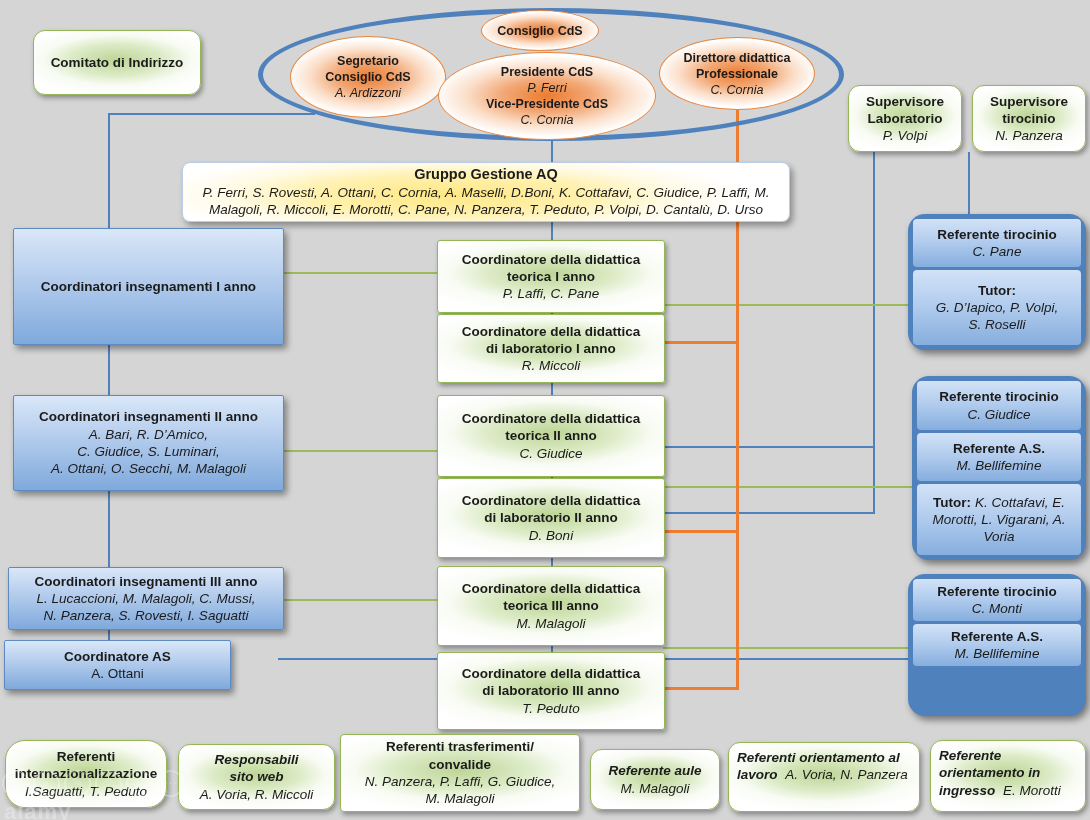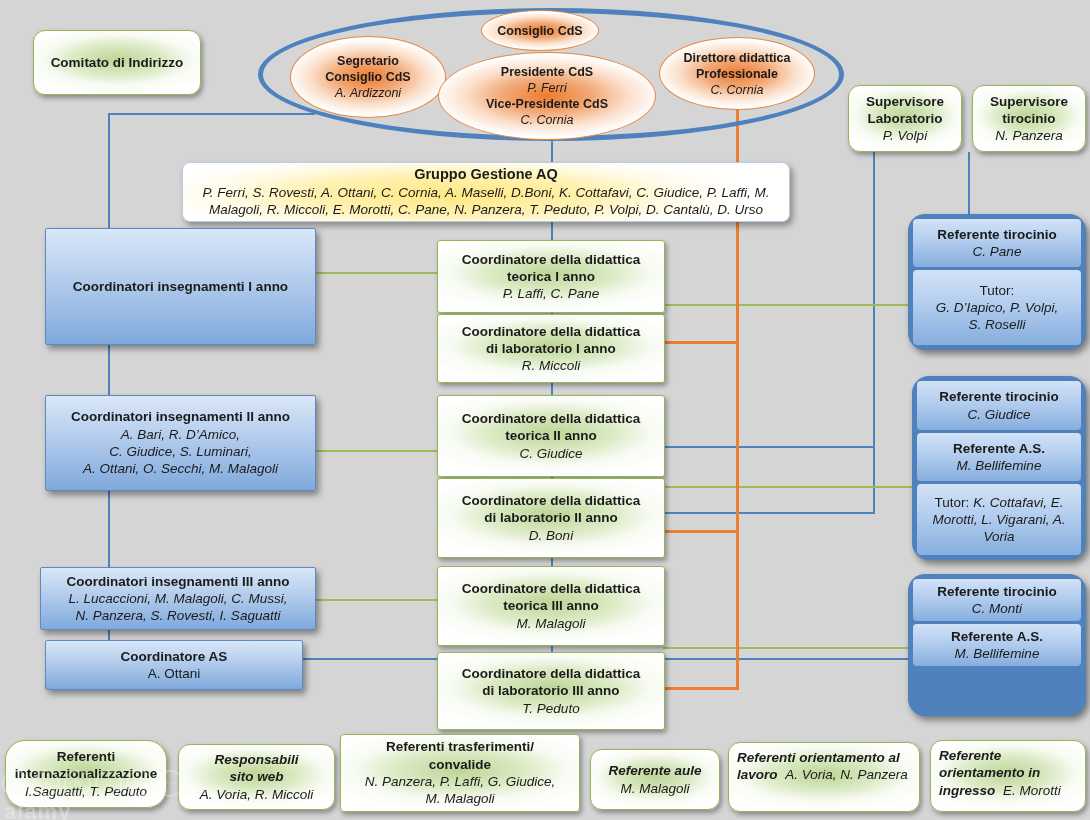--- a/index.html
+++ b/index.html
@@ -31,30 +31,30 @@
         display:flex;flex-direction:column;align-items:center;justify-content:center;text-align:center;padding:3px 6px;}
   .gbox.leftalign{align-items:flex-start;text-align:left;display:block;padding:6px 8px;}
   .t{font-weight:700;white-space:pre-line;}
   .ti{font-weight:700;font-style:italic;white-space:pre-line;}
   .n{font-style:italic;white-space:pre-line;}
 
   
   .bbox{position:absolute;z-index:2;box-sizing:border-box;border:1px solid #5e8ac2;border-radius:2px;
         background:linear-gradient(180deg,#d9e7f8 0%,#b9d0ee 38%,#7fa9dc 100%);
         box-shadow:3px 4px 6px rgba(0,0,0,.4);
-        display:flex;flex-direction:column;align-items:center;justify-content:center;text-align:center;padding:3px 17px;margin-left:32px;}
+        display:flex;flex-direction:column;align-items:center;justify-content:center;text-align:center;padding:3px 17px;}
 
   
   .rgroup{position:absolute;z-index:2;box-sizing:border-box;background:#4f81bd;border-radius:17px;
           box-shadow:3px 4px 7px rgba(0,0,0,.45);padding:5px;display:flex;flex-direction:column;gap:3px;}
   .rsub{background:linear-gradient(180deg,#d2e2f7 0%,#b3cdee 45%,#86aede 100%);border-radius:4px;
         flex:1 1 auto;display:flex;flex-direction:column;align-items:center;justify-content:center;
         text-align:center;padding:2px 5px;box-sizing:border-box;}
   .rsub .inline-wrap{display:block;text-align:center;}
-  .tutor-lbl{font-weight:400;}
+  .tutor-lbl{font-weight:700;}
   .tutor-names{font-style:italic;margin-left:4px;white-space:pre-line;}
 
   
   .aq{position:absolute;left:182px;top:162px;width:608px;height:60px;z-index:2;box-sizing:border-box;
       border:1.5px solid #b9cde6;border-radius:8px;
       background:radial-gradient(ellipse 52% 75% at 44% 55%, #ffe882 0%, #fff1b0 45%, #fffbe8 72%, #ffffff 95%);
       box-shadow:3px 4px 6px rgba(0,0,0,.35);
       display:flex;flex-direction:column;align-items:center;justify-content:center;text-align:center;padding:2px 14px;}
   .aq .t{font-size:14.5px;}
 
@@ -148,21 +148,21 @@
 C. Giudice, S. Luminari,
 A. Ottani, O. Secchi, M. Malagoli</span>
   </div>
 
   <div class="bbox" style="left:8px;top:567px;width:276px;height:63px;">
     <span class="t">Coordinatori insegnamenti III anno</span>
     <span class="n">L. Lucaccioni, M. Malagoli, C. Mussi,
 N. Panzera, S. Rovesti, I. Saguatti</span>
   </div>
 
-  <div class="bbox" style="left:13px;top:640px;width:258px;height:50px;">
+  <div class="bbox" style="left:4px;top:640px;width:227px;height:50px;">
     <span class="t">Coordinatore AS</span>
     <span>A. Ottani</span>
   </div>
 
   <div class="gbox" style="left:437px;top:240px;width:228px;height:73px;border-radius:3px;">
     <span class="t">Coordinatore della didattica</span>
     <span class="t">teorica  I anno</span>
     <span class="n">P. Laffi, C. Pane</span>
   </div>
 

